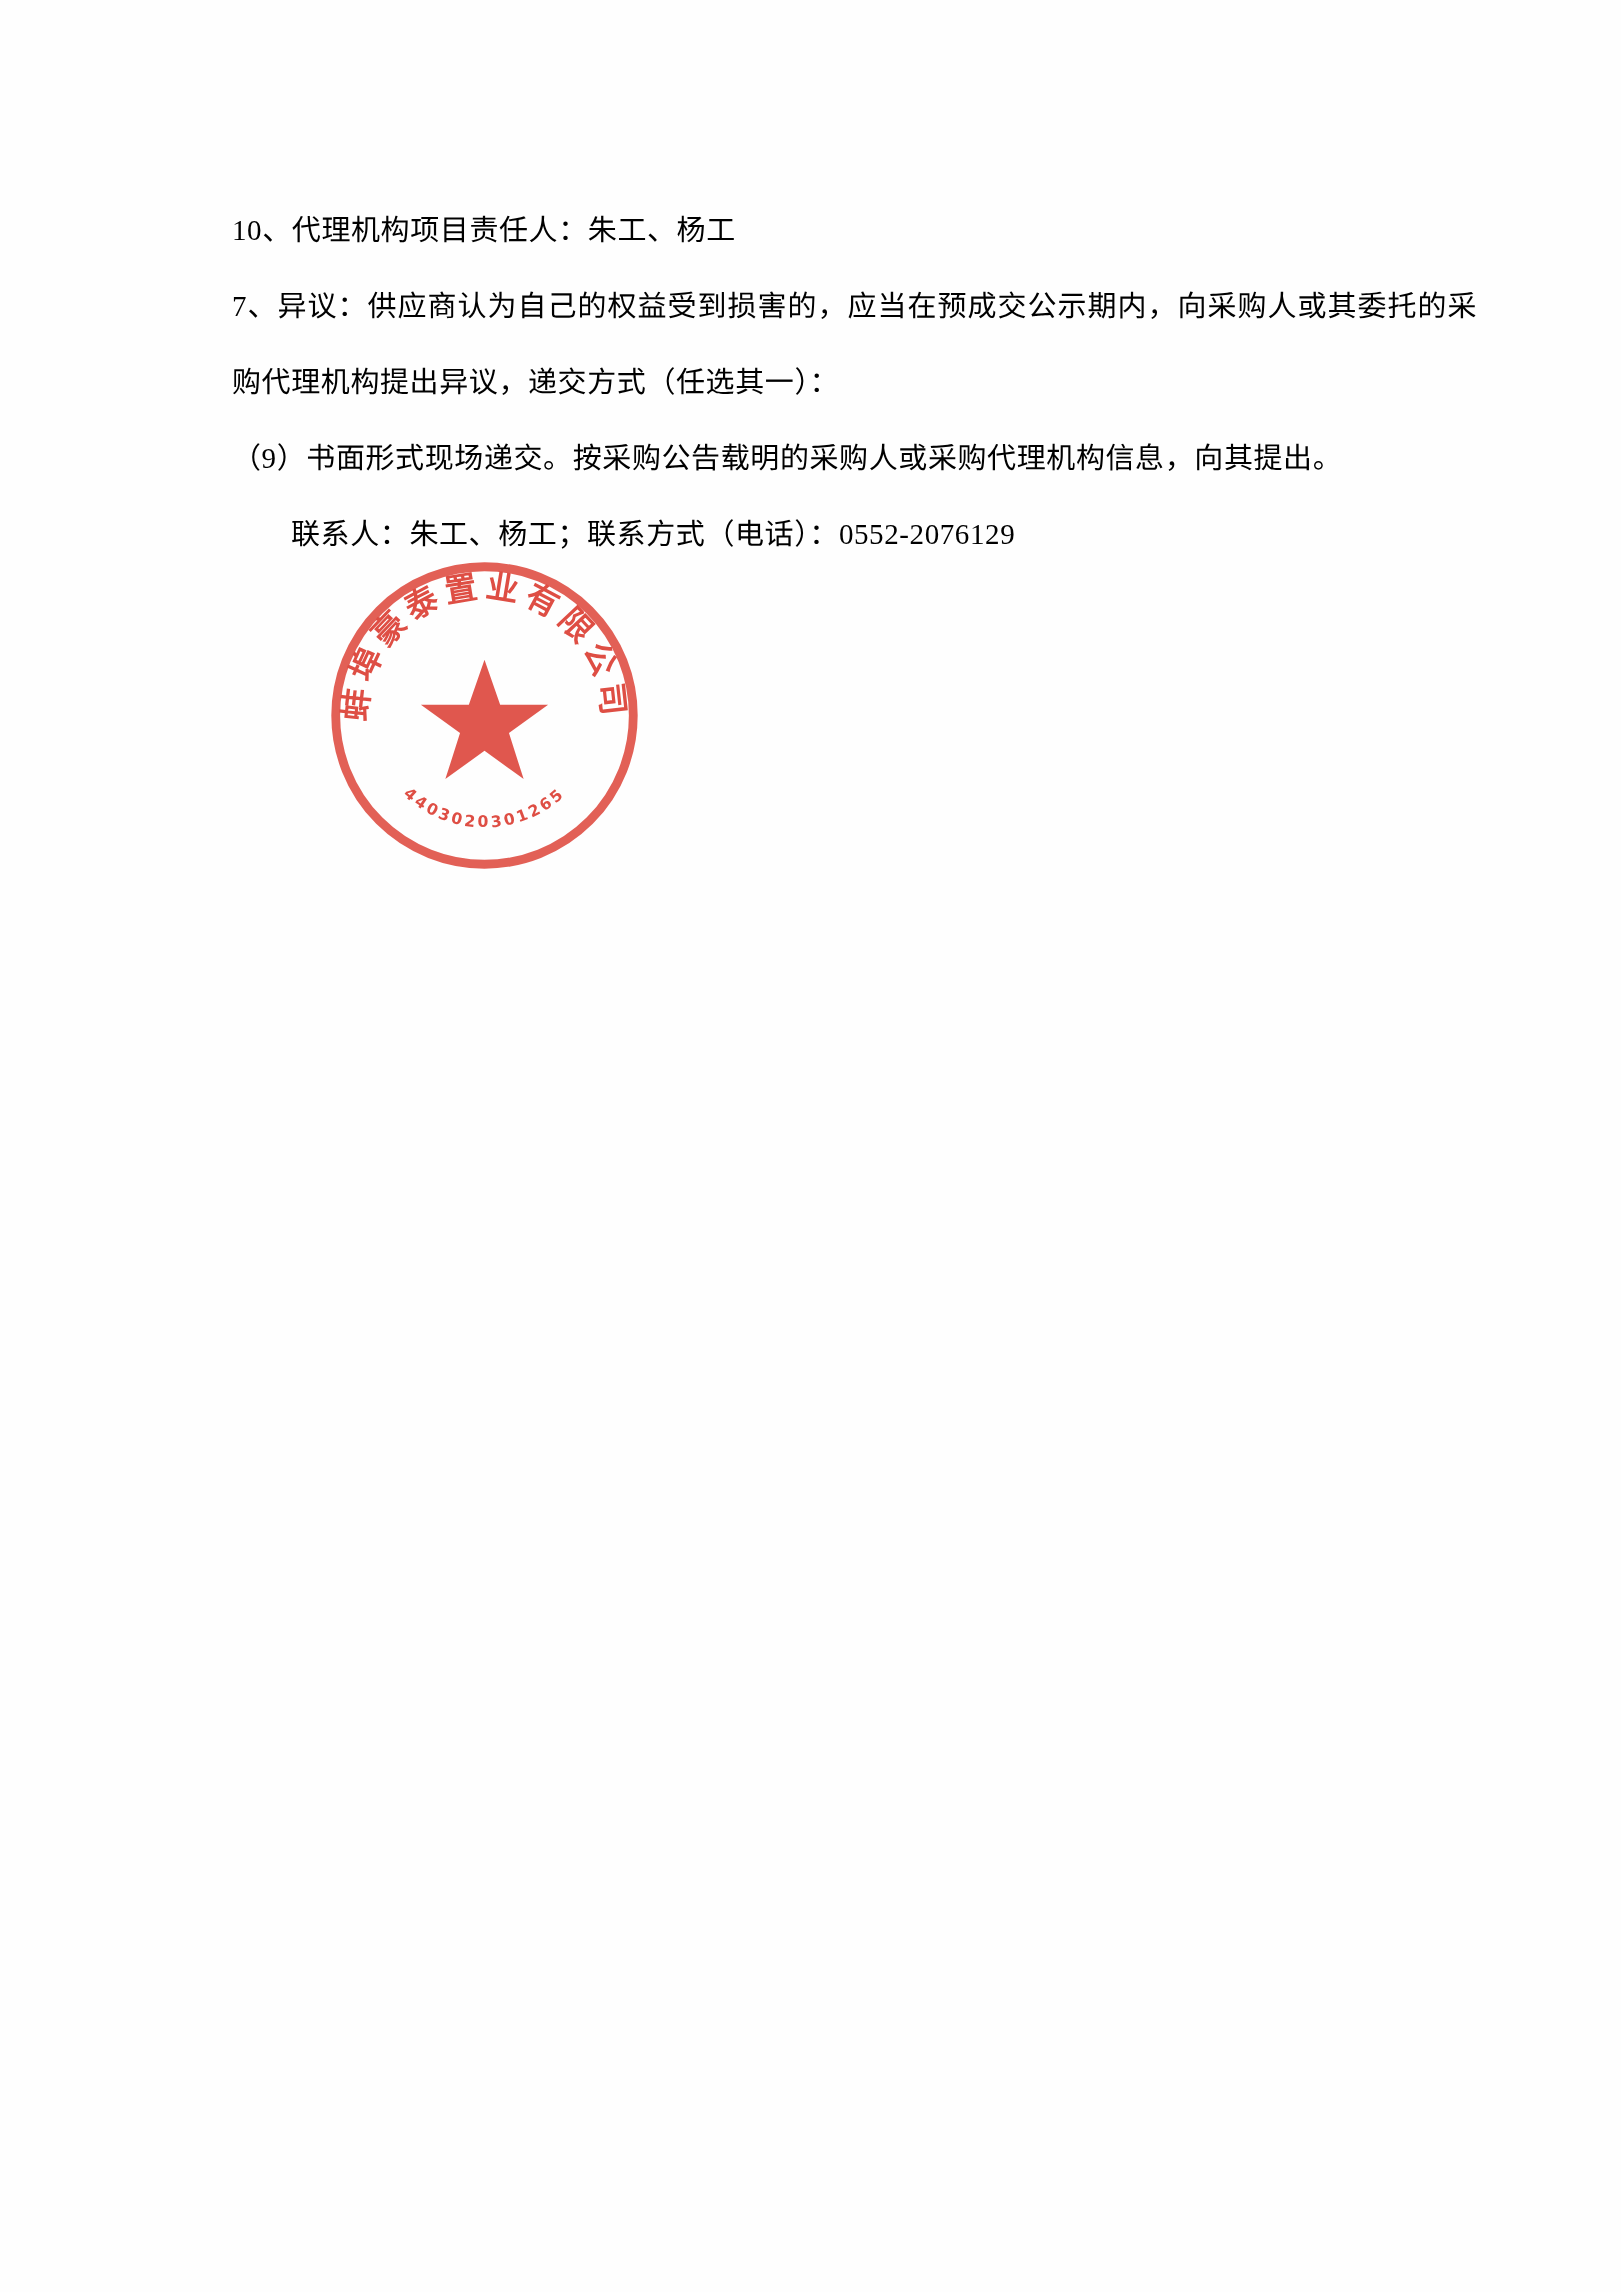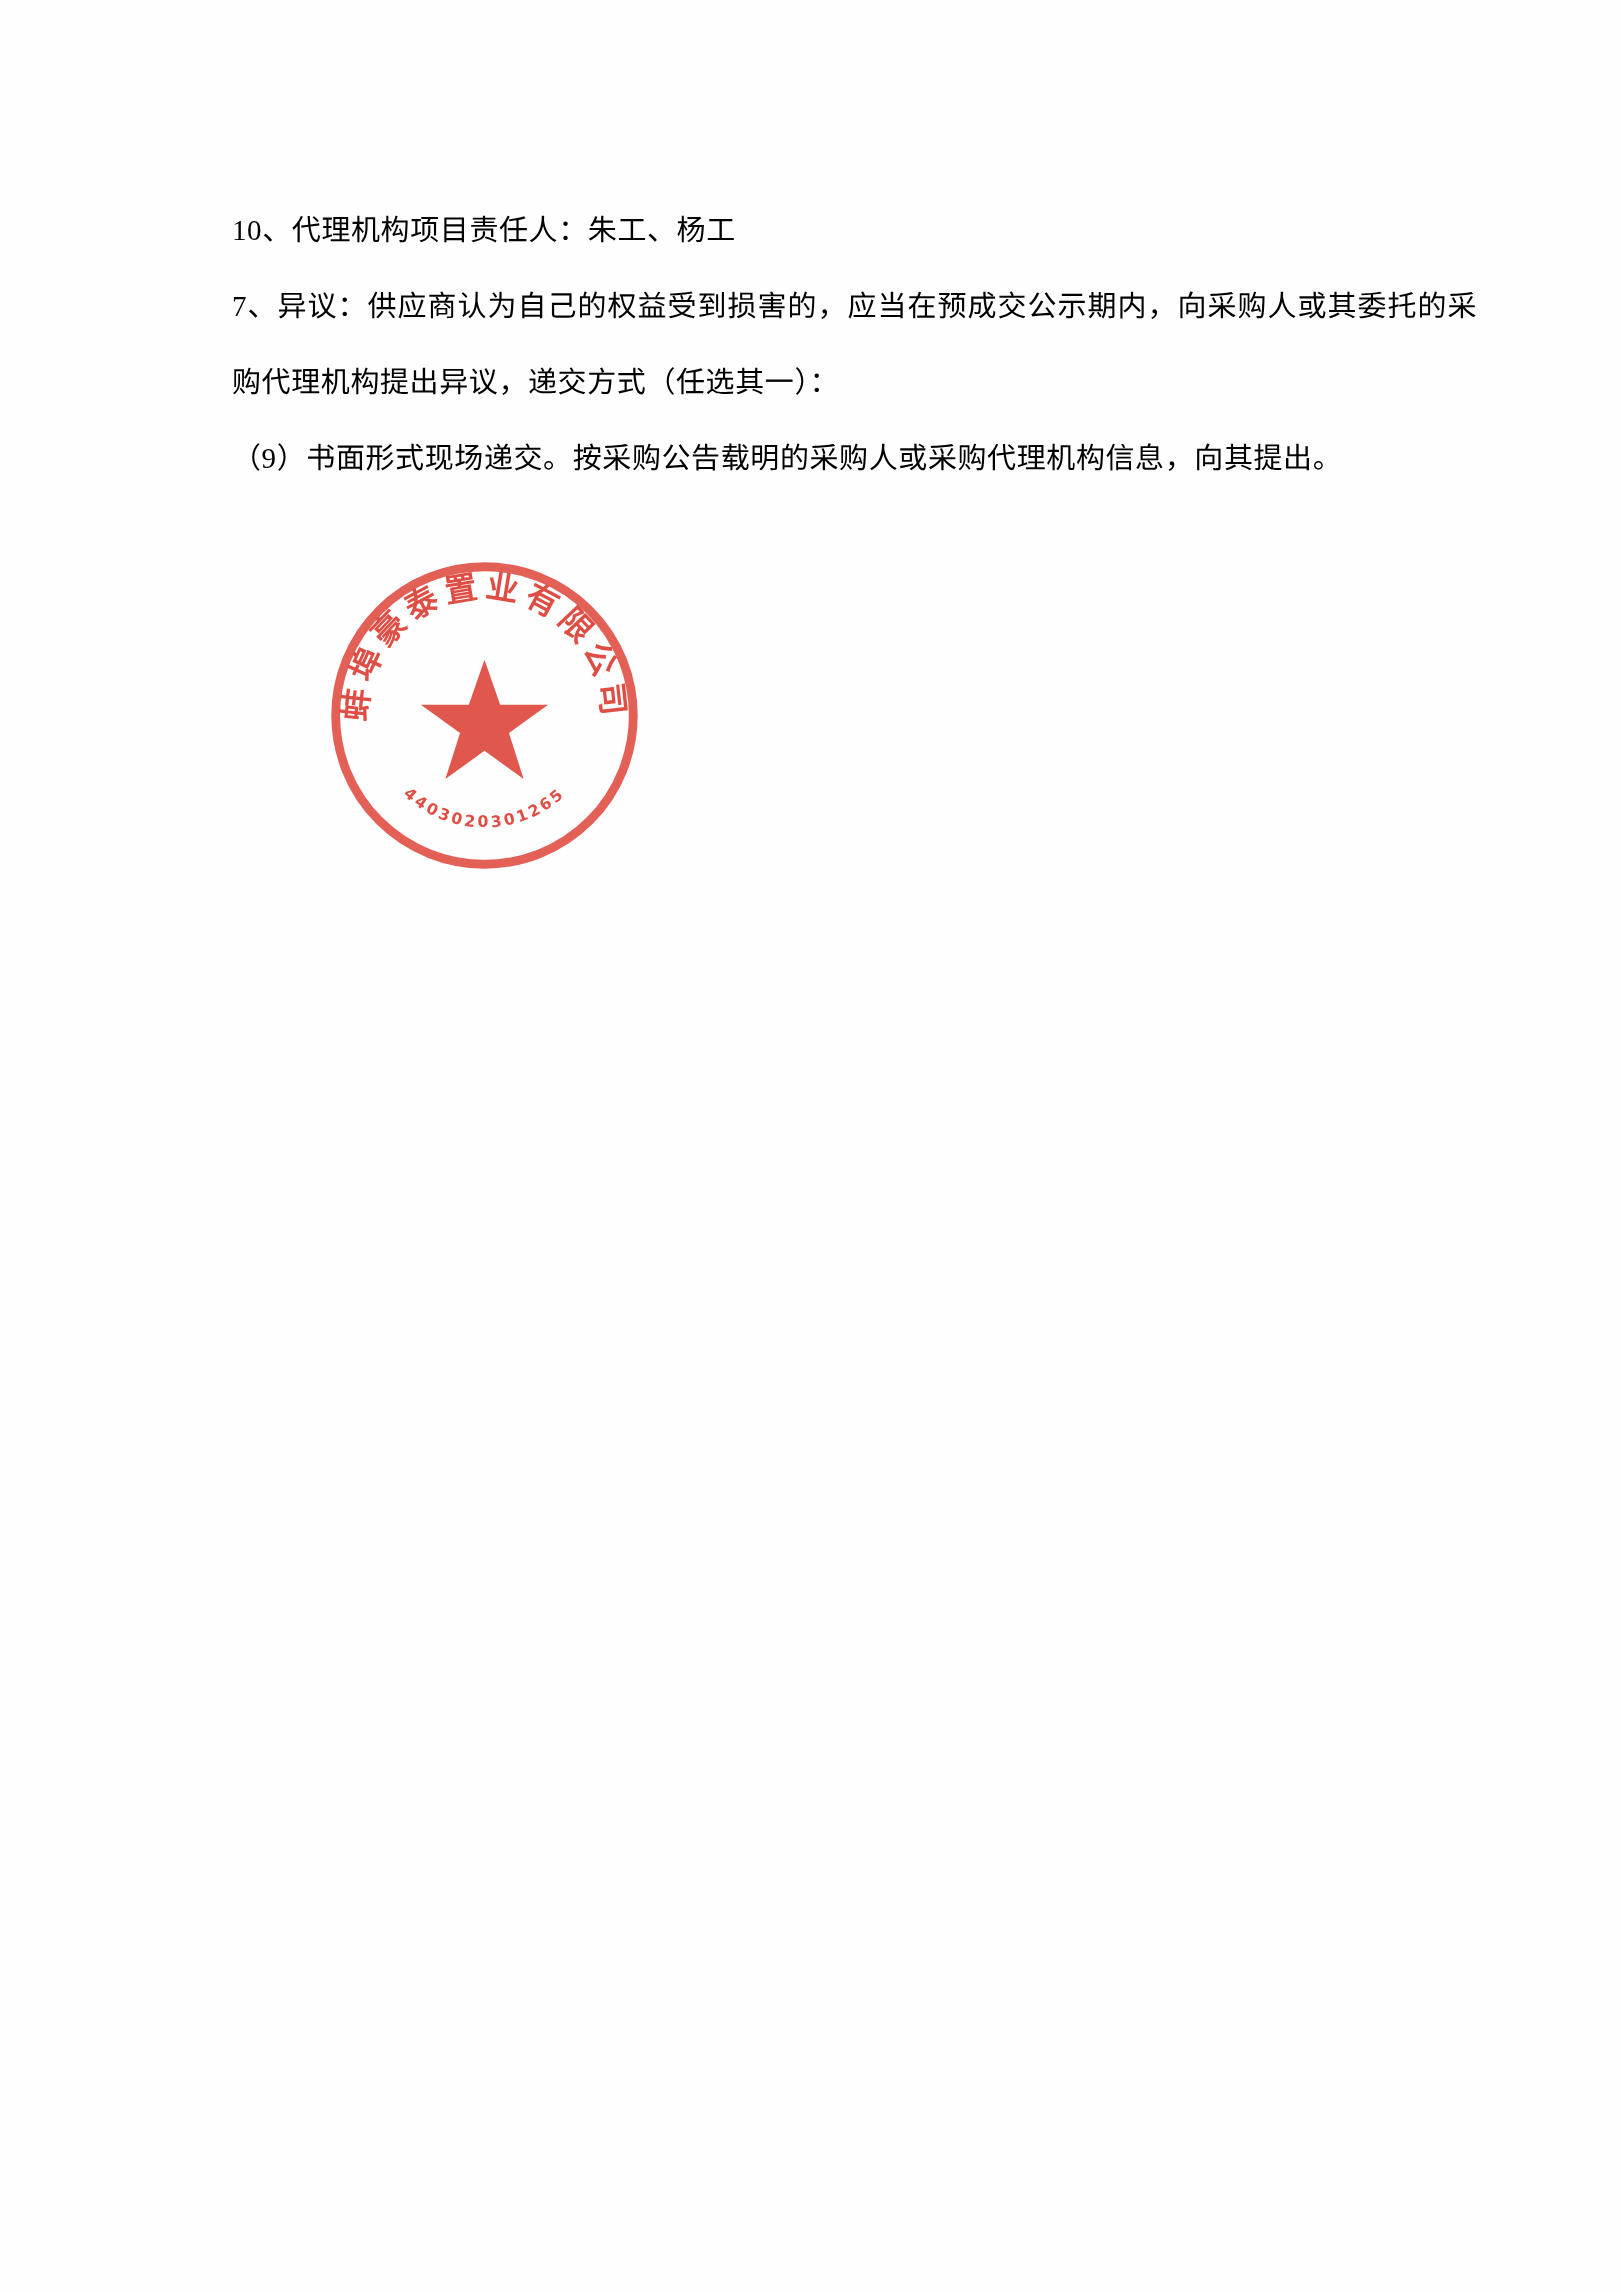--- a/index.html
+++ b/index.html
@@ -62,20 +62,21 @@
 </style>
 </head>
 <body>
 
 <div class="page">
 
   <div class="content">
     <p class="para">10、代理机构项目责任人：朱工、杨工</p>
     <p class="para">7、异议：供应商认为自己的权益受到损害的，应当在预成交公示期内，向采购人或其委托的采购代理机构提出异议，递交方式（任选其一）：</p>
     <p class="para">（9）书面形式现场递交。按采购公告载明的采购人或采购代理机构信息，向其提出。</p>
+    <p class="para indent">联系人：朱工、杨工；联系方式（电话）：0552-2076129</p>
   </div>
 
   <div class="seal">
     <svg viewBox="0 0 330 330" xmlns="http://www.w3.org/2000/svg" aria-hidden="true">
       <defs>
         <path id="sealTopArc" d="M 45,165 A 120,120 0 0 1 285,165"></path>
         <path id="sealBottomArc" d="M 68,230 A 120,120 0 0 0 262,230"></path>
       </defs>
       <circle cx="165" cy="165" r="152" fill="none" stroke="#d8281c" stroke-width="9" opacity="0.9"></circle>
       <g>

